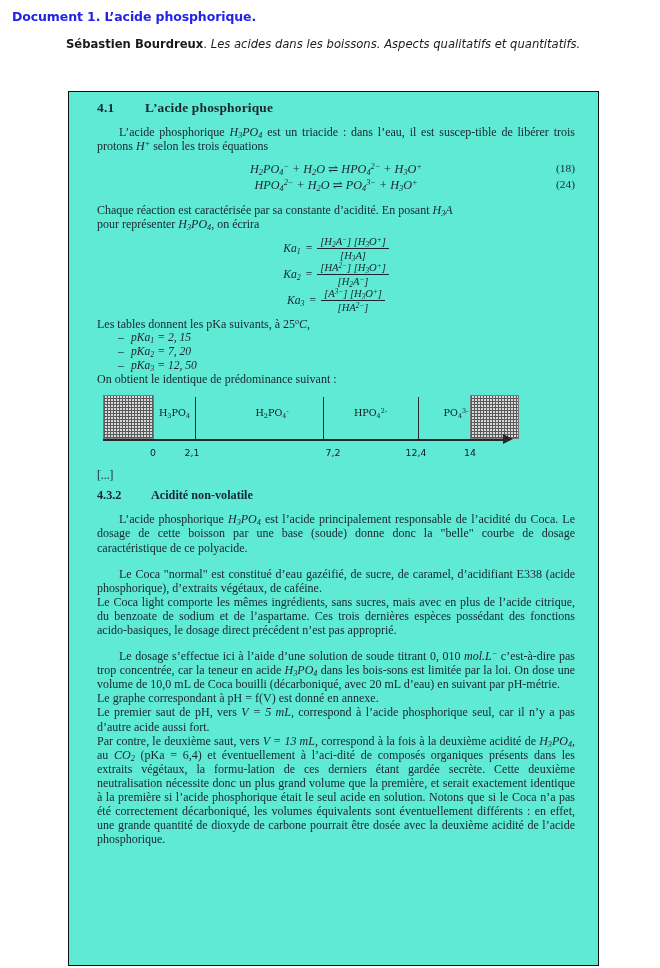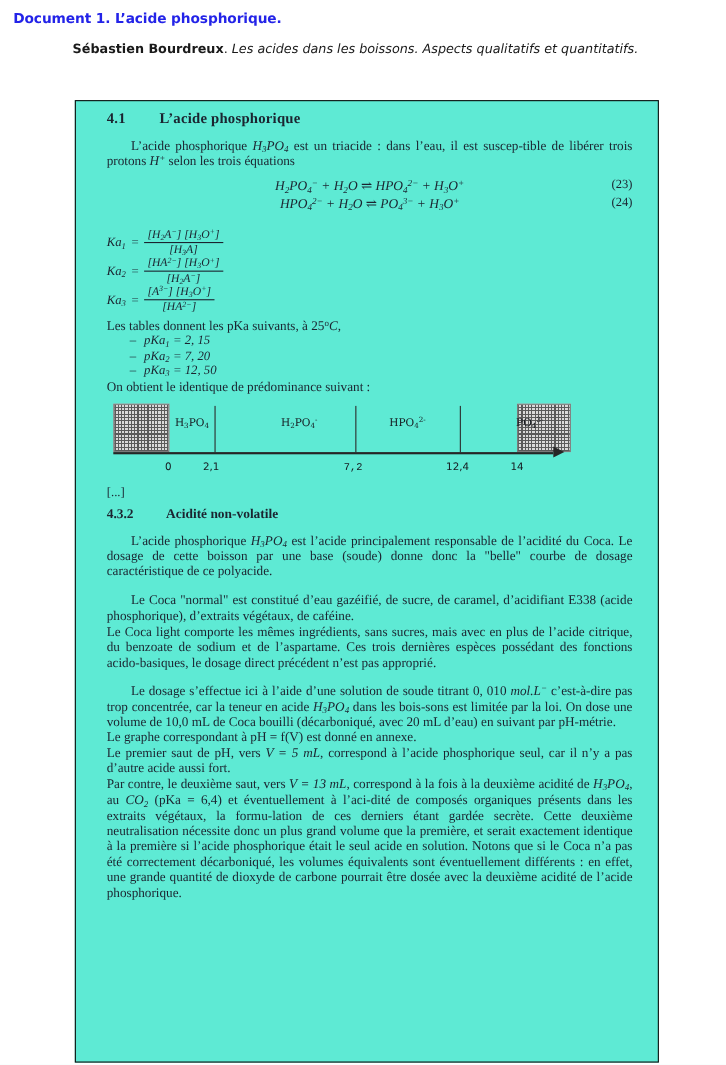--- a/index.html
+++ b/index.html
@@ -131,21 +131,21 @@
   .eqrow .eqnum {
     position: absolute;
     right: 0;
     font-style: normal;
     font-size: 11.4px;
   }
 
   
   .karow {
     display: flex;
-    justify-content: flex-start;
+    justify-content: center;
     align-items: center;
     font-size: 11.6px;
     font-style: italic;
     margin-top: 1px;
   }
   .karow .lhs { margin-right: 5px; }
   .karow .eq { margin-right: 5px; font-style: normal; }
   .frac {
     display: inline-flex;
     flex-direction: column;
@@ -261,29 +261,30 @@
     <h2 class="sec-head"><span class="num">4.1</span><span>L’acide phosphorique</span></h2>
 
     <div class="sp9"></div>
 
     <p class="para indent">L’acide phosphorique <i class="m">H<sub>3</sub>PO<sub>4</sub></i> est un triacide : dans l’eau, il est suscep‑tible de libérer trois protons <i class="m">H<sup>+</sup></i> selon les trois équations</p>
 
     <div class="sp9"></div>
 
     <div class="eqrow">
       <div class="eqbody">H<sub>2</sub>PO<sub>4</sub><sup>−</sup> + H<sub>2</sub>O ⇌ HPO<sub>4</sub><sup>2−</sup> + H<sub>3</sub>O<sup>+</sup></div>
-      <div class="eqnum">(23)</div>
+      <div class="eqnum">(18)</div>
     </div>
     <div class="eqrow">
       <div class="eqbody">HPO<sub>4</sub><sup>2−</sup> + H<sub>2</sub>O ⇌ PO<sub>4</sub><sup>3−</sup> + H<sub>3</sub>O<sup>+</sup></div>
       <div class="eqnum">(24)</div>
     </div>
 
     <div class="sp9"></div>
 
+    <p class="para">Chaque réaction est caractérisée par sa constante d’acidité. En posant <i class="m">H<sub>3</sub>A</i><br>pour représenter <i class="m">H<sub>3</sub>PO<sub>4</sub></i>, on écrira</p>
 
     <div class="sp4"></div>
 
     <div class="karow">
       <span class="lhs">Ka<sub>1</sub></span>
         <span class="eq">=</span>
       <span class="frac">
         <span class="num-part">[H<sub>2</sub>A<sup>−</sup>] [H<sub>3</sub>O<sup>+</sup>]</span>
         <span class="den-part">[H<sub>3</sub>A]</span>
       </span>
@@ -324,25 +325,25 @@
       <div id="axis-line"></div>
       <div id="axis-arrow"></div>
 
       <div class="vsep" style="left:96px;"></div>
       <div class="vsep" style="left:224px;"></div>
       <div class="vsep" style="left:319px;"></div>
 
       <div class="species" style="left:55px; width:41px;">H<sub>3</sub>PO<sub>4</sub></div>
       <div class="species" style="left:109px; width:128px;">H<sub>2</sub>PO<sub>4</sub><sup>-</sup></div>
       <div class="species" style="left:224px; width:95px;">HPO<sub>4</sub><sup>2-</sup></div>
-      <div class="species" style="left:319px; width:76px;text-align:right;">PO<sub>4</sub><sup>3-</sup></div>
+      <div class="species" style="left:319px; width:76px;">PO<sub>4</sub><sup>3-</sup></div>
 
       <div class="tick-label" style="left:41px; width:26px;">0</div>
       <div class="tick-label" style="left:78px; width:30px;">2,1</div>
-      <div class="tick-label" style="left:207px; width:30px;font-family:Liberation Mono, monospace;">7,2</div>
+      <div class="tick-label" style="left:219px; width:30px;">7,2</div>
       <div class="tick-label" style="left:300px; width:34px;">12,4</div>
       <div class="tick-label" style="left:358px; width:26px;">14</div>
     </div>
 
     <div class="ellipsis-line">[...]</div>
 
     <div class="sp6"></div>
 
     <h3 class="sub-head"><span class="num">4.3.2</span><span>Acidité non-volatile</span></h3>
 

